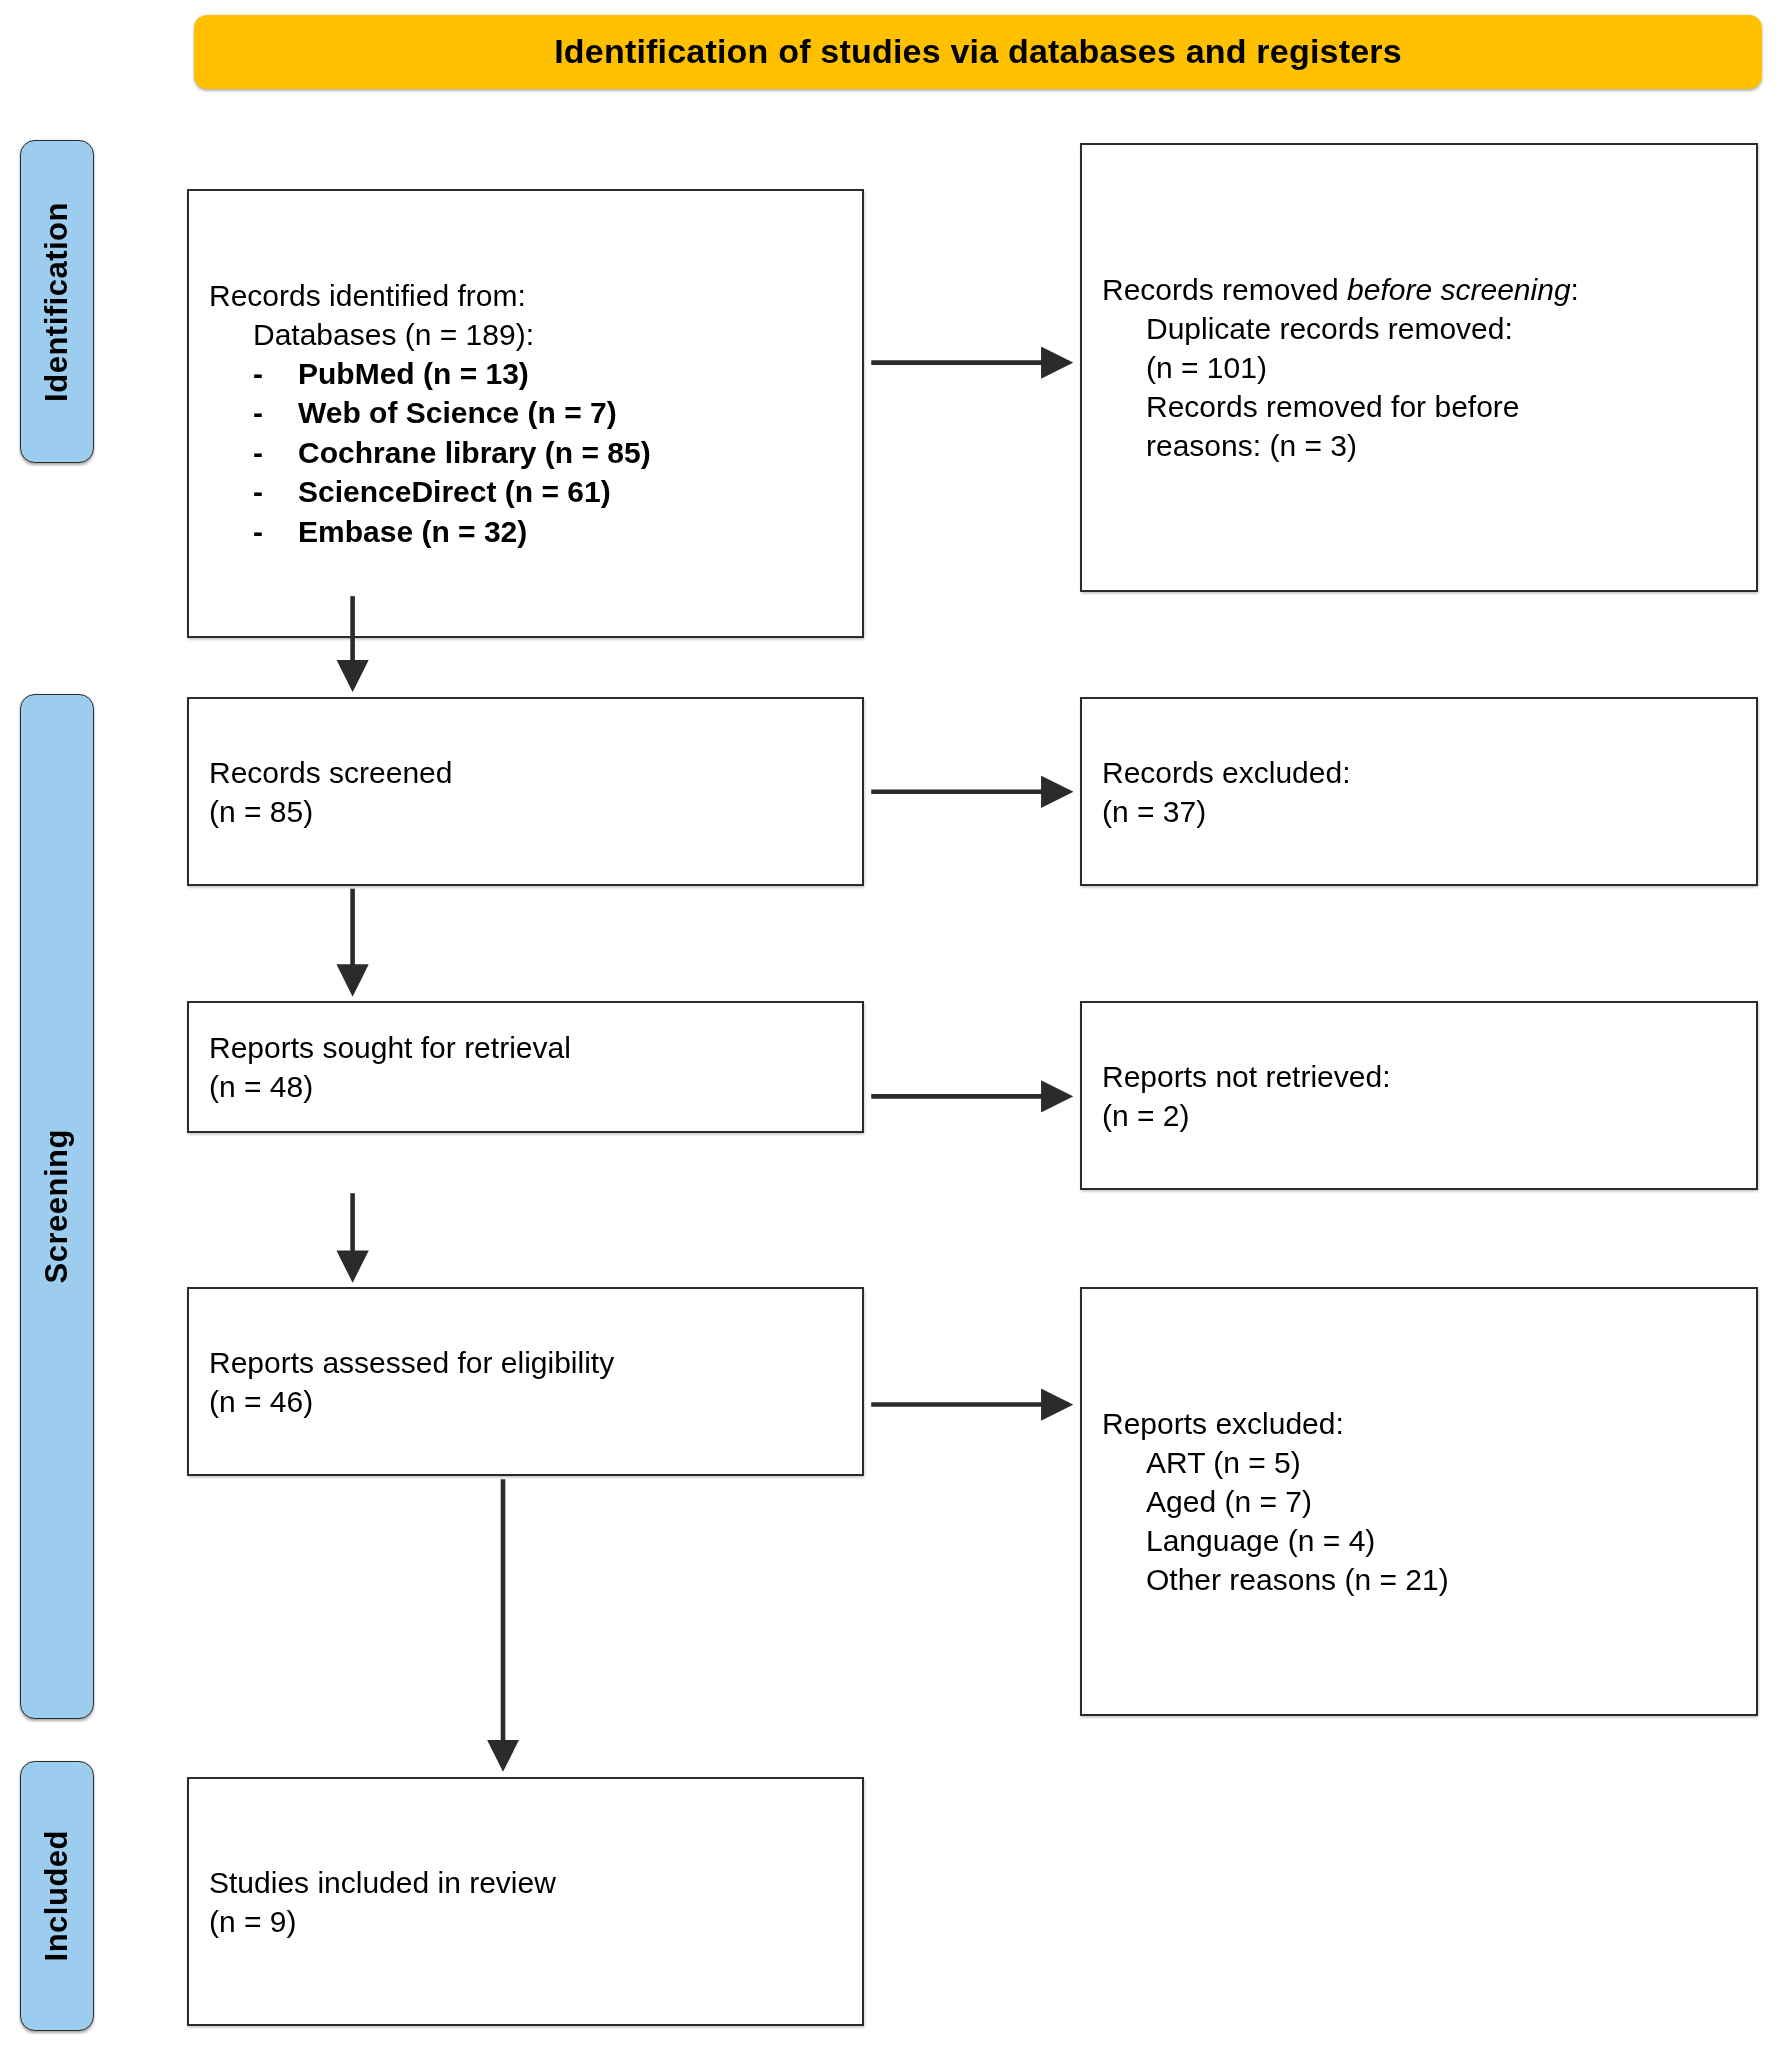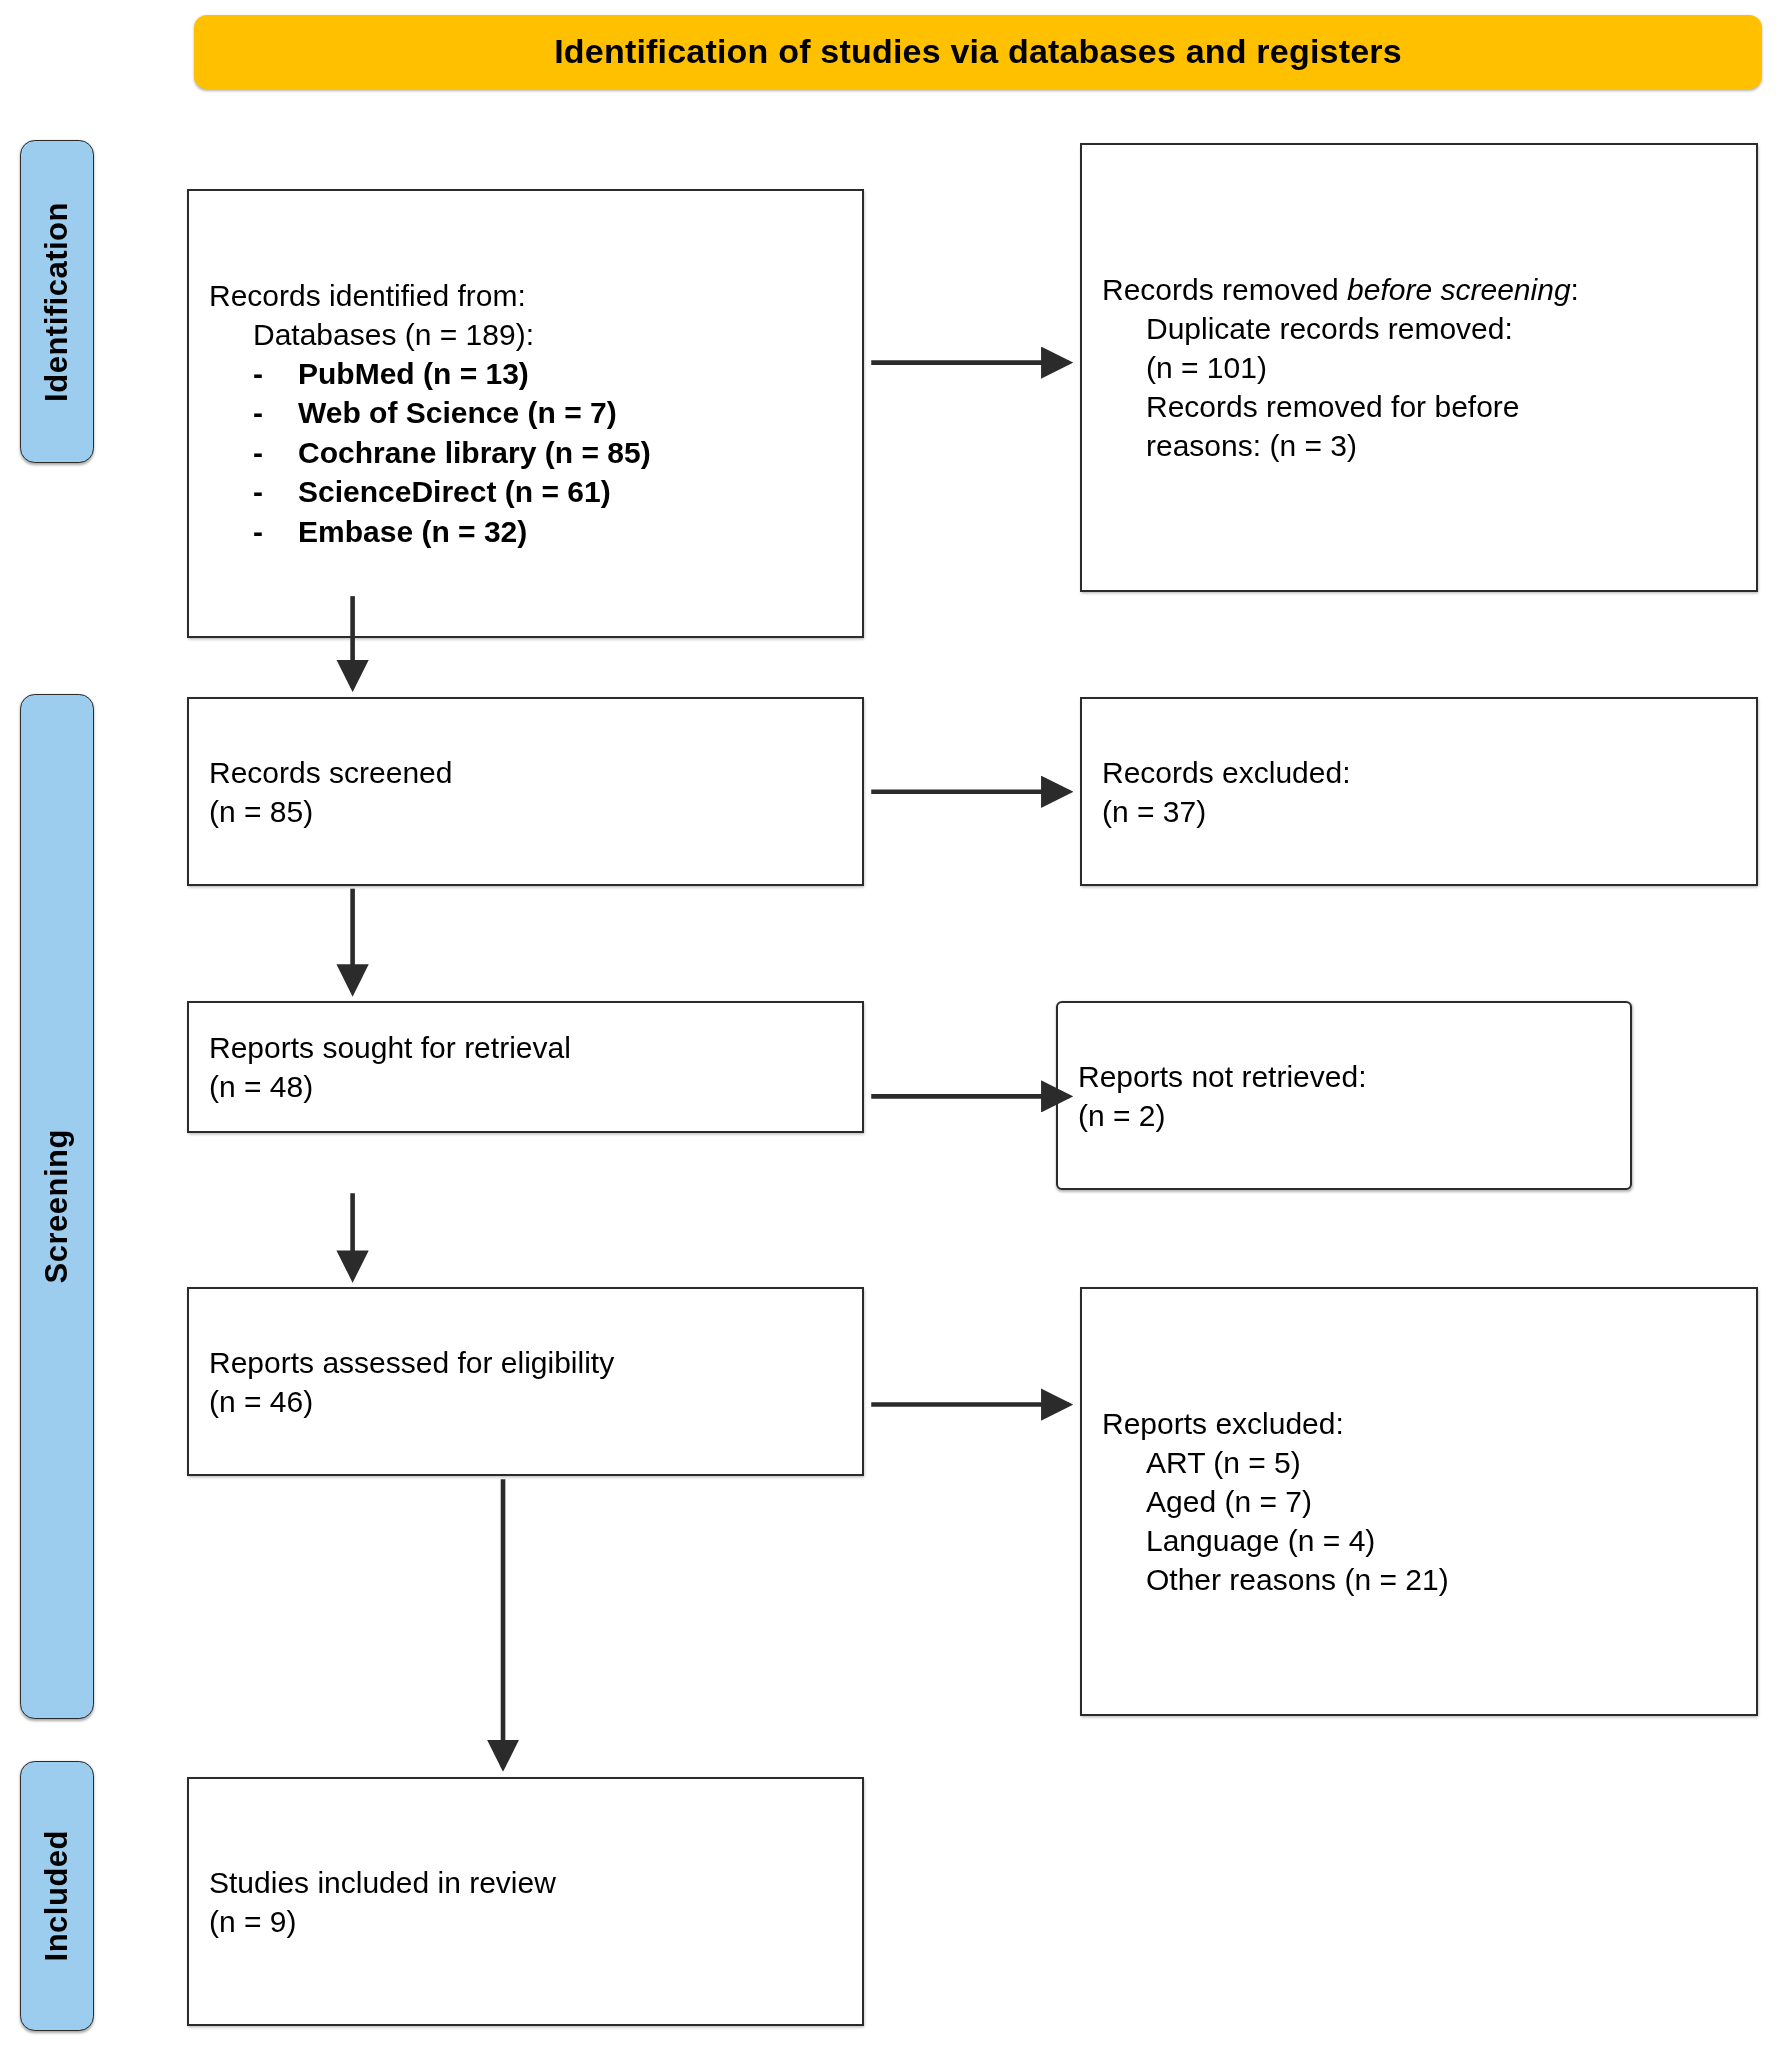--- a/index.html
+++ b/index.html
@@ -120,21 +120,21 @@
     position: absolute;
     left: 44px;
   }
 
   
   #box-identified       { left: 187px;  top: 143px;  width: 677px;  height: 449px; margin-top: 46px; }
   #box-removed          { left: 1080px; top: 143px;  width: 678px;  height: 449px; }
   #box-screened         { left: 187px;  top: 697px;  width: 677px;  height: 189px; }
   #box-records-excluded { left: 1080px; top: 697px;  width: 678px;  height: 189px; }
   #box-sought           { left: 187px;  top: 1001px; width: 677px;  height: 132px; }
-  #box-not-retrieved    { left: 1056px; top: 1001px; width: 576px;  height: 189px; border-radius: 6px; }
+  #box-not-retrieved    { left: 1080px; top: 1001px; width: 678px;  height: 189px; }
   #box-eligibility      { left: 187px;  top: 1287px; width: 677px;  height: 189px; }
   #box-reports-excluded { left: 1080px; top: 1287px; width: 678px;  height: 429px; }
   #box-included         { left: 187px;  top: 1777px; width: 677px;  height: 249px; }
 
   
   #connectors {
     position: absolute;
     left: 0; top: 0;
     width: 1784px;
     height: 2045px;

